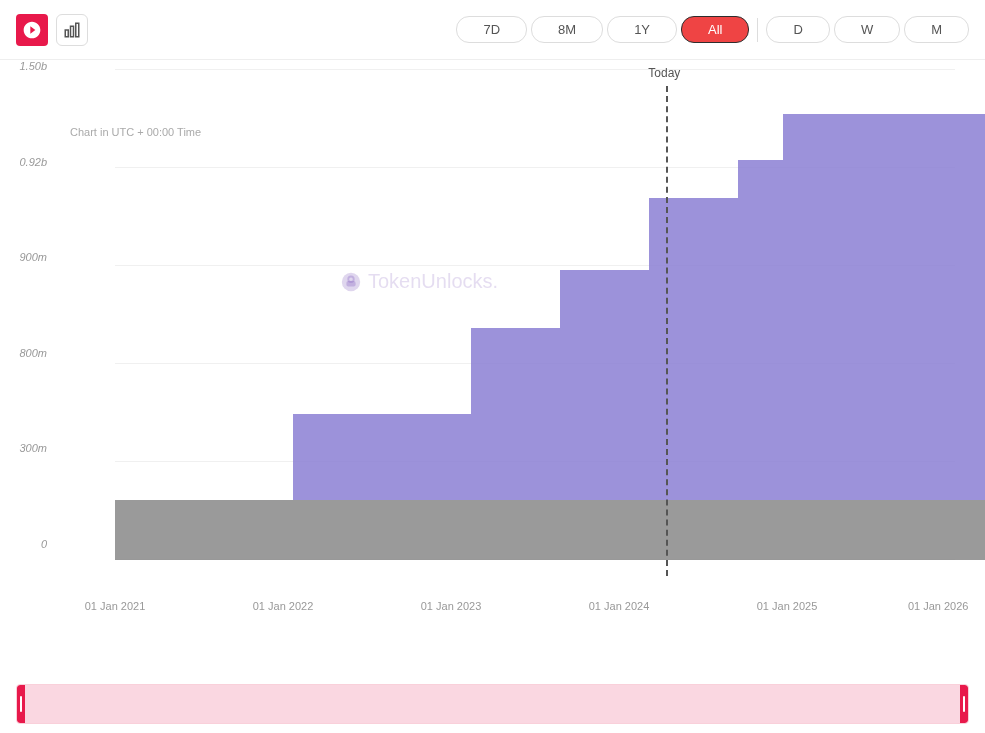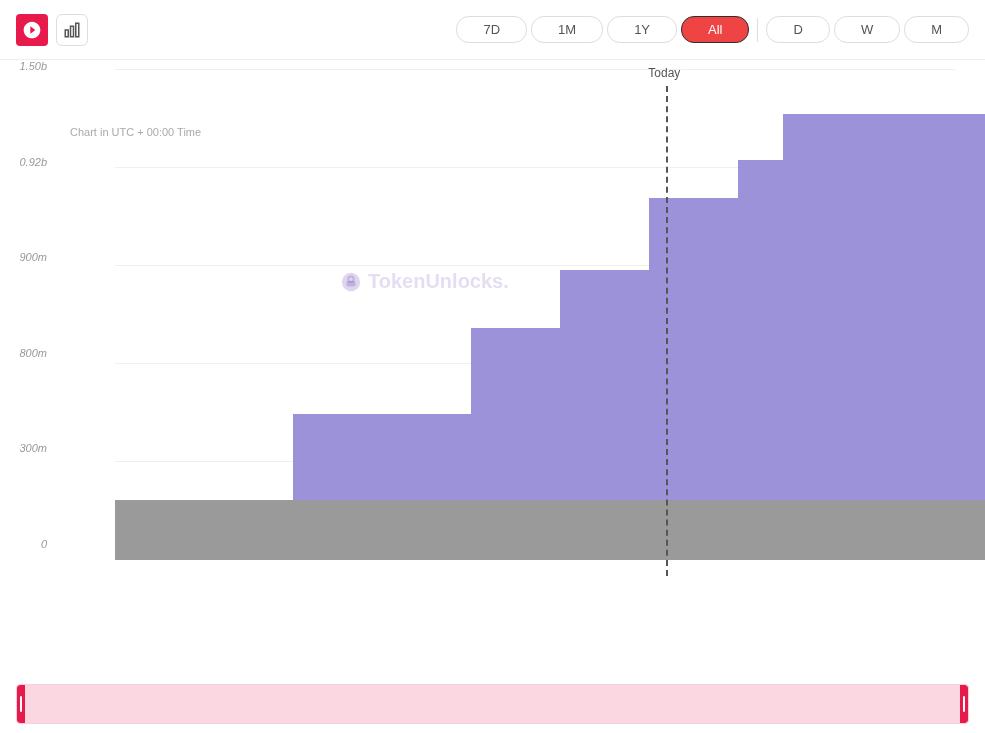--- a/index.html
+++ b/index.html
@@ -267,21 +267,21 @@
         <rect x="3" y="12" width="4" height="9"></rect>
         <rect x="10" y="7" width="4" height="14"></rect>
         <rect x="17" y="3" width="4" height="18"></rect>
       </svg>
     </div>
   </div>
   <div class="header-right">
 
     <div id="time-btns" style="display: flex; gap: 4px;">
         <button class="time-btn">7D</button>
-        <button class="time-btn">1M</button>
+        <button class="time-btn">8M</button>
         <button class="time-btn">1Y</button>
         <button class="time-btn active">All</button>
       </div>
     <div class="divider-btn"></div>
     <div id="interval-btns" style="display: flex; gap: 4px;">
         <button class="time-btn">D</button>
         <button class="time-btn">W</button>
         <button class="time-btn">M</button>
       </div>
   </div>
@@ -336,23 +336,31 @@
     <div class="today-line" id="today-line" style="left: 67%;">
       <span class="today-label">Today</span>
     </div>
 
     <div class="watermark" style="top: 200px; left: 280px;">
       <svg width="22" height="22" viewBox="0 0 24 24" fill="rgba(150,120,200,0.3)">
         <circle cx="12" cy="12" r="10"></circle>
         <rect x="7" y="11" width="10" height="6" rx="2" fill="rgba(150,120,200,0.4)"></rect>
         <circle cx="12" cy="9" r="3" fill="none" stroke="rgba(150,120,200,0.4)" stroke-width="2"></circle>
       </svg>
-      <span style="font-weight:700; font-size:20px;">TokenUnlocks.</span>
-    </div>
-
+      <span style="font-weight:400; font-size:20px;">TokenUnlocks.</span>
+    </div>
+
+    <div class="x-axis" id="x-axis" style="bottom:-30px;">
+        <span class="x-label" style="left: 0%;">01 Jan 2021</span>
+        <span class="x-label" style="left: 20%;">01 Jan 2022</span>
+        <span class="x-label" style="left: 40%;">01 Jan 2023</span>
+        <span class="x-label" style="left: 60%;">01 Jan 2024</span>
+        <span class="x-label" style="left: 80%;">01 Jan 2025</span>
+        <span class="x-label" style="left: 98%;">01 Jan 2026</span>
+      </div>
   </div>
 </div>
 
 <div class="navigator" style="margin-top: 44px;">
   <div class="navigator-handle-left">
     <div class="navigator-handle-line"></div>
   </div>
   <div class="navigator-fill"></div>
   <div class="navigator-handle-right">
     <div class="navigator-handle-line"></div>

